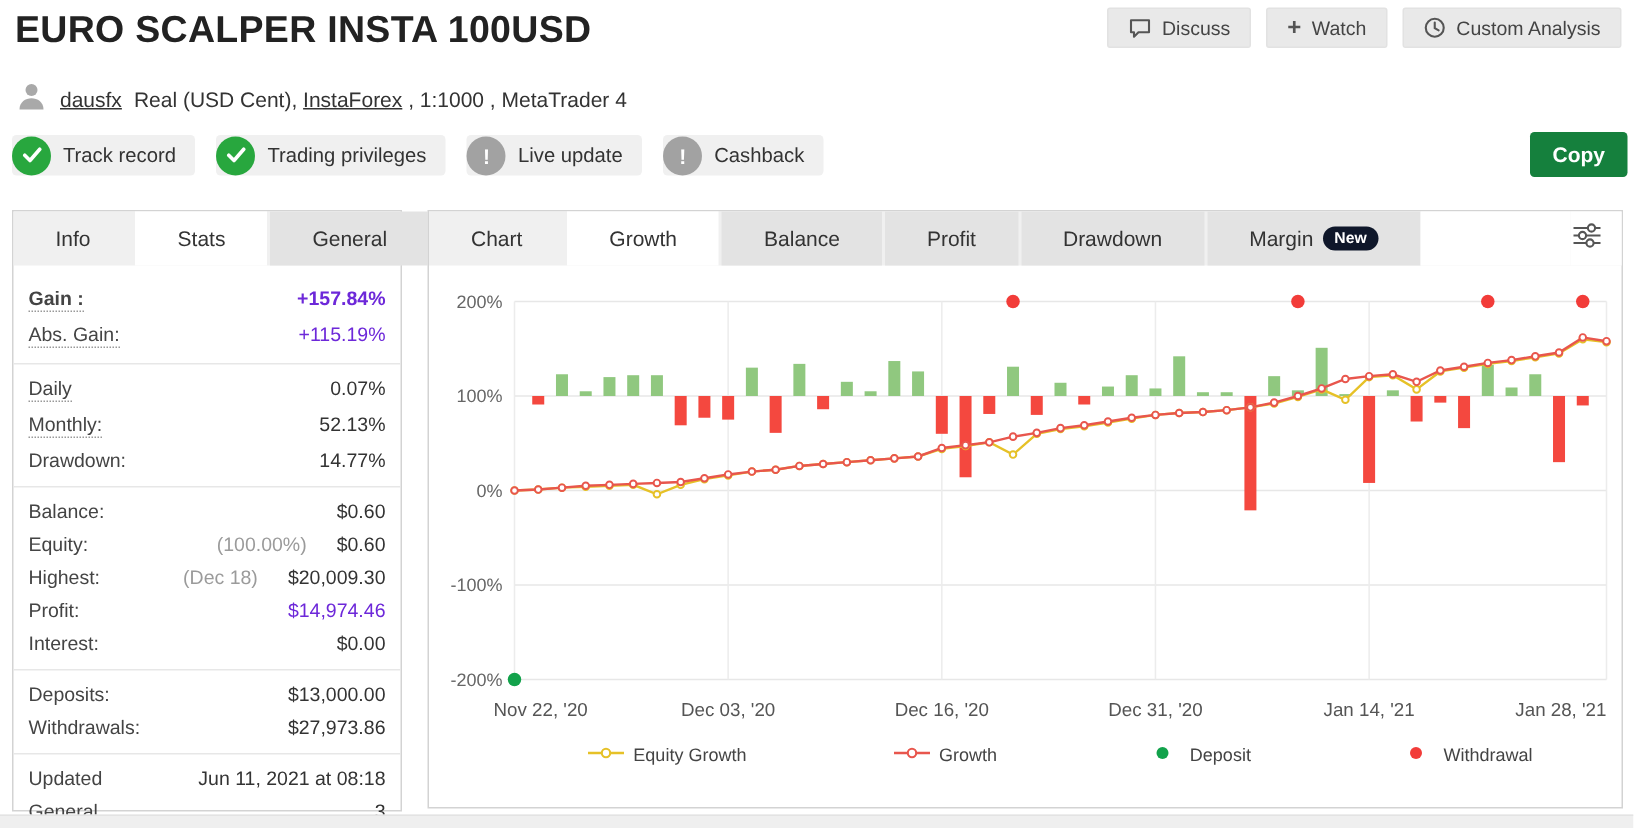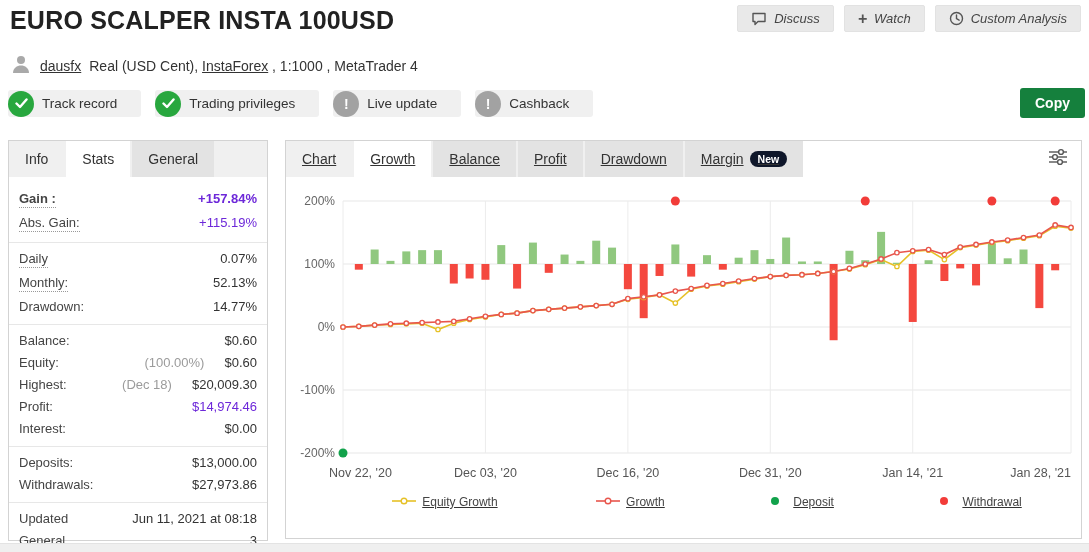--- a/index.html
+++ b/index.html
@@ -3,42 +3,42 @@
 <meta charset="utf-8">
 <style>
   html,body{margin:0;padding:0;background:#fff;}
   body{width:1089px;height:552px;overflow:hidden;position:relative;
        font-family:"Liberation Sans", sans-serif;color:#333;}
   
   .page-title{position:absolute;left:10px;top:6px;font-size:25px;font-weight:bold;
               color:#222;letter-spacing:.2px;}
   .hdr-buttons{position:absolute;top:5px;right:8px;display:flex;gap:10px;}
   .hbtn{display:flex;align-items:center;gap:7px;background:#e9e9e9;border:1px solid #e2e2e2;
-        border-radius:2px;padding:5px 13px;font-size:13px;color:#444;cursor:pointer;font-style:italic;}
+        border-radius:2px;padding:5px 13px;font-size:13px;color:#444;cursor:pointer;}
   .hbtn svg{display:block;}
   .plus-glyph{font-size:16px;font-weight:bold;color:#555;line-height:10px;}
   .account-row{position:absolute;left:10px;top:53px;display:flex;align-items:center;
                gap:8px;font-size:14px;color:#333;}
   .account-row a{color:#333;text-decoration:underline;cursor:pointer;}
   .badges{position:absolute;left:8px;top:90px;display:flex;gap:14px;}
   .badge{display:flex;align-items:center;background:#f0f0f0;border-radius:3px;
-         padding-right:24px;height:27px;font-size:13.5px;color:#333;cursor:pointer;}
+         padding-right:13px;height:27px;font-size:13.5px;color:#333;cursor:pointer;}
   .badge .bicon{width:26px;height:26px;border-radius:50%;display:flex;align-items:center;
          justify-content:center;margin-right:8px;flex:0 0 auto;}
   .bicon.ok{background:#28a73e;}
   .bicon.warn{background:#a2a2a2;color:#fff;font-weight:bold;font-size:14px;}
   .copy-btn{position:absolute;top:88px;right:4px;background:#15803d;color:#fff;
             font-size:14px;font-weight:bold;border:none;border-radius:3px;
             padding:7px 15px;cursor:pointer;}
   
   .panel{position:absolute;background:#fff;border:1px solid #d3d3d3;box-sizing:border-box;}
   #left-panel{left:8px;top:140px;width:260px;height:401px;}
-  #chart-panel{left:285px;top:140px;width:797px;height:399px;text-decoration:underline;}
+  #chart-panel{left:285px;top:140px;width:797px;height:399px;}
   .tabstrip{display:flex;background:#f0f0f0;height:36px;align-items:stretch;}
-  .tab{display:flex;align-items:center;padding:0 16px;font-size:14px;color:#333;
+  .tab{display:flex;align-items:center;padding:0 28px;font-size:14px;color:#333;
        cursor:pointer;white-space:nowrap;}
   .tab.box{background:#e3e3e3;margin-left:2px;}
   .tab.active{background:#fff;margin-left:2px;}
   .tab.plain{background:transparent;}
   .new-badge{background:#0f172a;color:#fff;font-size:10.5px;font-weight:bold;
              border-radius:9px;padding:2px 8px;margin-left:6px;}
   .strip-spacer{flex:1;background:#fff;}
   .sliders-wrap{display:flex;align-items:center;padding-right:12px;background:#fff;cursor:pointer;}
   
   .stats-body{padding:6px 0 0 0;font-size:13px;}

